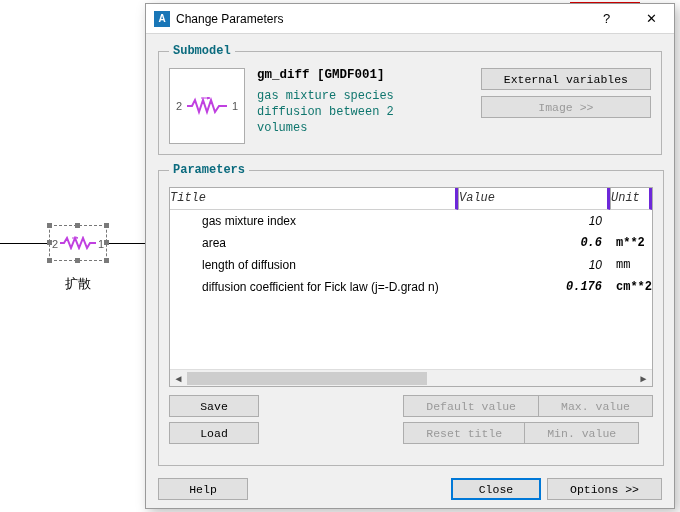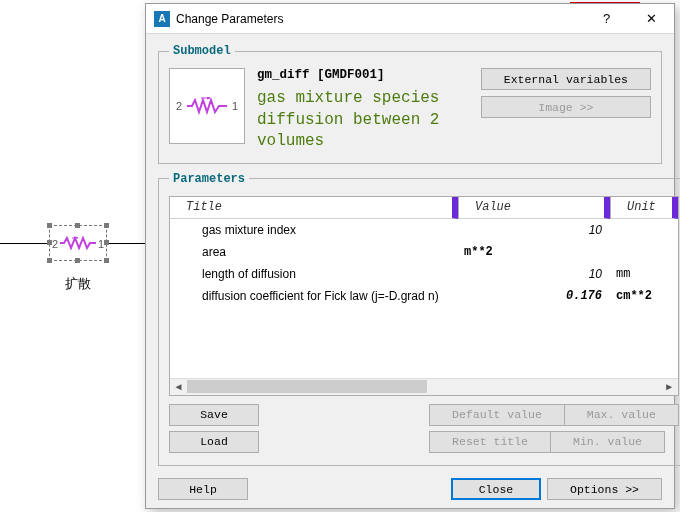--- a/index.html
+++ b/index.html
@@ -126,23 +126,23 @@
   .thumb .tp1 { position: absolute; right: 6px; top: 50%; margin-top: -6px; font-size:11px; color:#555; }
   .sm-text { flex: 1; }
   .sm-title {
     font-family: "Courier New", monospace;
     font-weight: bold;
     font-size: 12.5px;
     margin-bottom: 6px;
   }
   .sm-desc {
     font-family: "Courier New", monospace;
-    font-size: 16px;
+    font-size: 12px;
     line-height: 1.35;
-    color: #4d7c0f;
+    color: #0f766e;
   }
   .rightbtns { display: flex; flex-direction: column; gap: 6px; }
   .btn {
     min-width: 90px;
     height: 22px;
     border: 1px solid #adadad;
     background: #e1e1e1;
     font-family: "Courier New", monospace;
     font-size: 11.5px;
     display: inline-flex; align-items: center; justify-content: center;
@@ -158,23 +158,23 @@
     background: #fff;
     height: 200px;
     display: flex; flex-direction: column;
   }
   .thead {
     display: flex;
     height: 22px;
     background: #fff;
   }
   .thead .th {
-    border-right: 6px solid #6d28d9;
+    border-right: 3px solid #6d28d9;
     border-bottom: 1px solid #d0d0d0;
-    padding: 3px 16px;
+    padding: 3px 0;
     font-family: "Courier New", monospace;
     font-size: 12px;
     color: #333;
     font-style: italic;
   }
   .th-title { width: 288px; }
   .th-value { width: 152px; border-left: 1px solid #adadad; }
   .th-unit  { flex: 1; border-left: 1px solid #adadad; }
   .tbody { flex: 1; overflow: hidden; }
   .trow {
@@ -286,20 +286,21 @@
           <div class="th th-unit">Unit</div>
         </div>
         <div class="tbody">
           <div class="trow">
             <div class="td-title">gas mixture index</div>
             <div class="td-value">10</div>
             <div class="td-unit"></div>
           </div>
           <div class="trow">
             <div class="td-title">area</div>
+            <div class="td-value bold">0.6</div>
             <div class="td-unit bold">m**2</div>
           </div>
           <div class="trow">
             <div class="td-title">length of diffusion</div>
             <div class="td-value">10</div>
             <div class="td-unit">mm</div>
           </div>
           <div class="trow">
             <div class="td-title">diffusion coefficient for Fick law (j=-D.grad n)</div>
             <div class="td-value bold">0.176</div>

